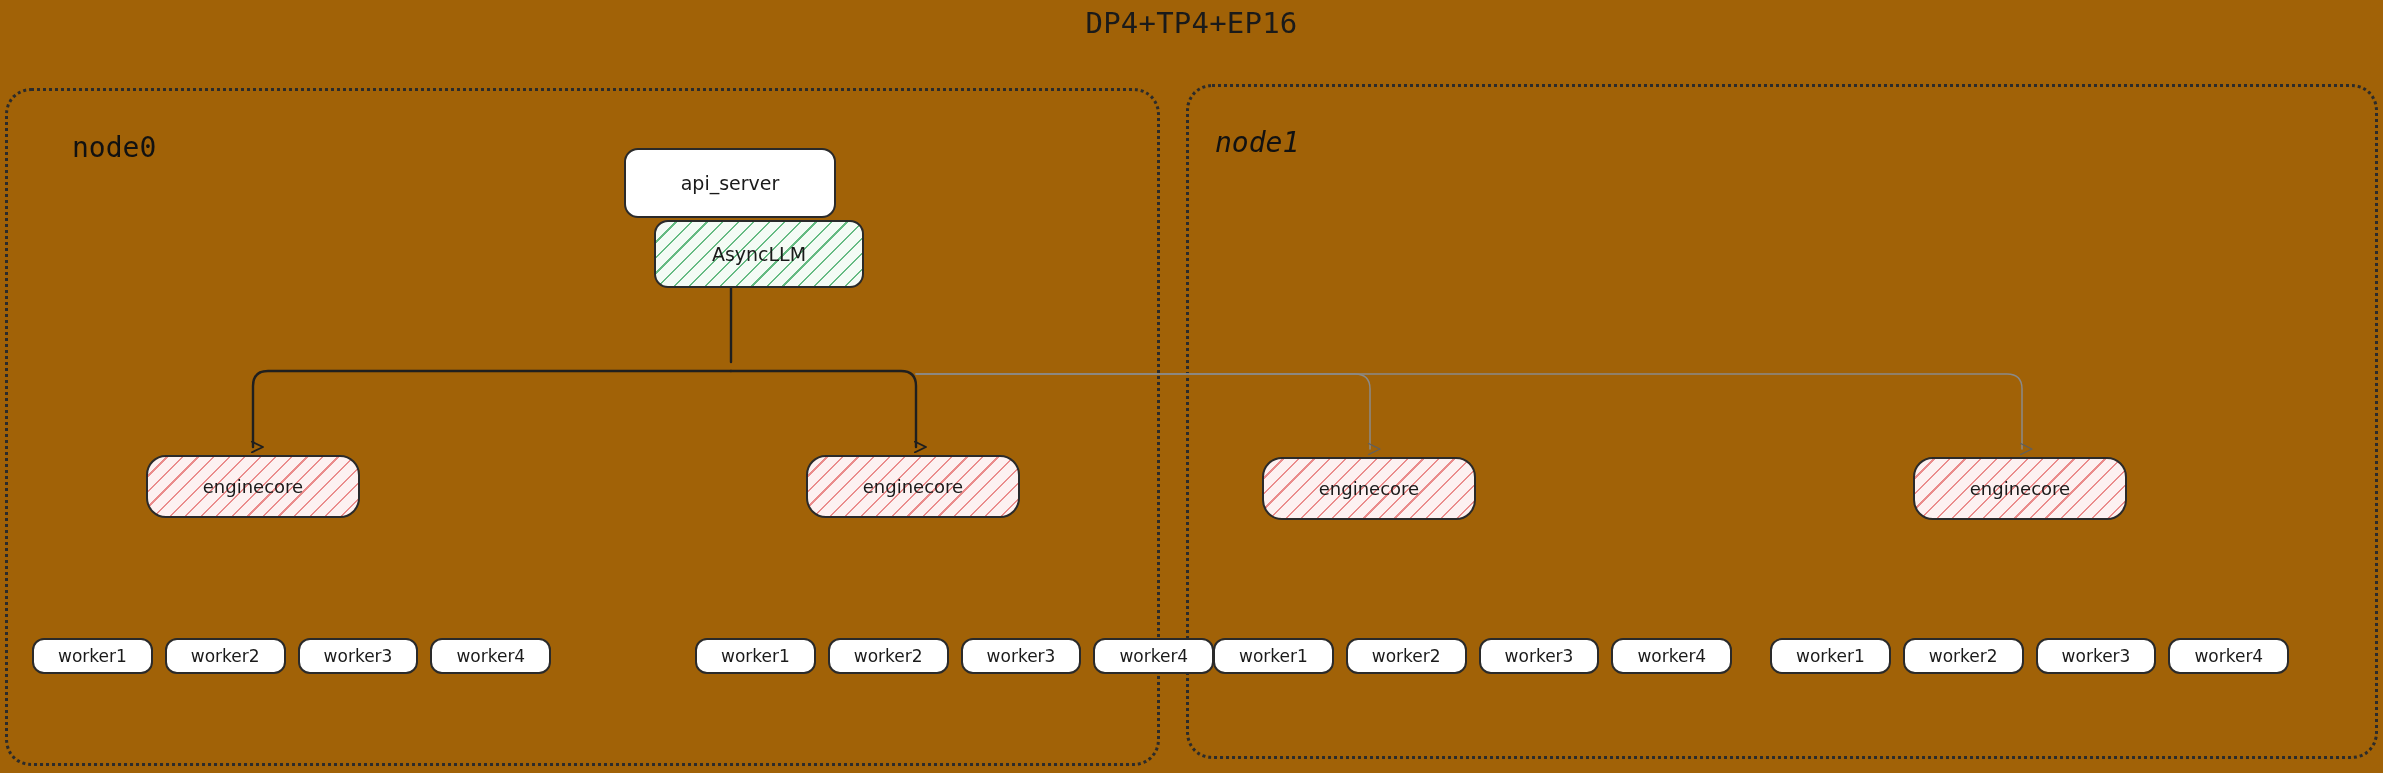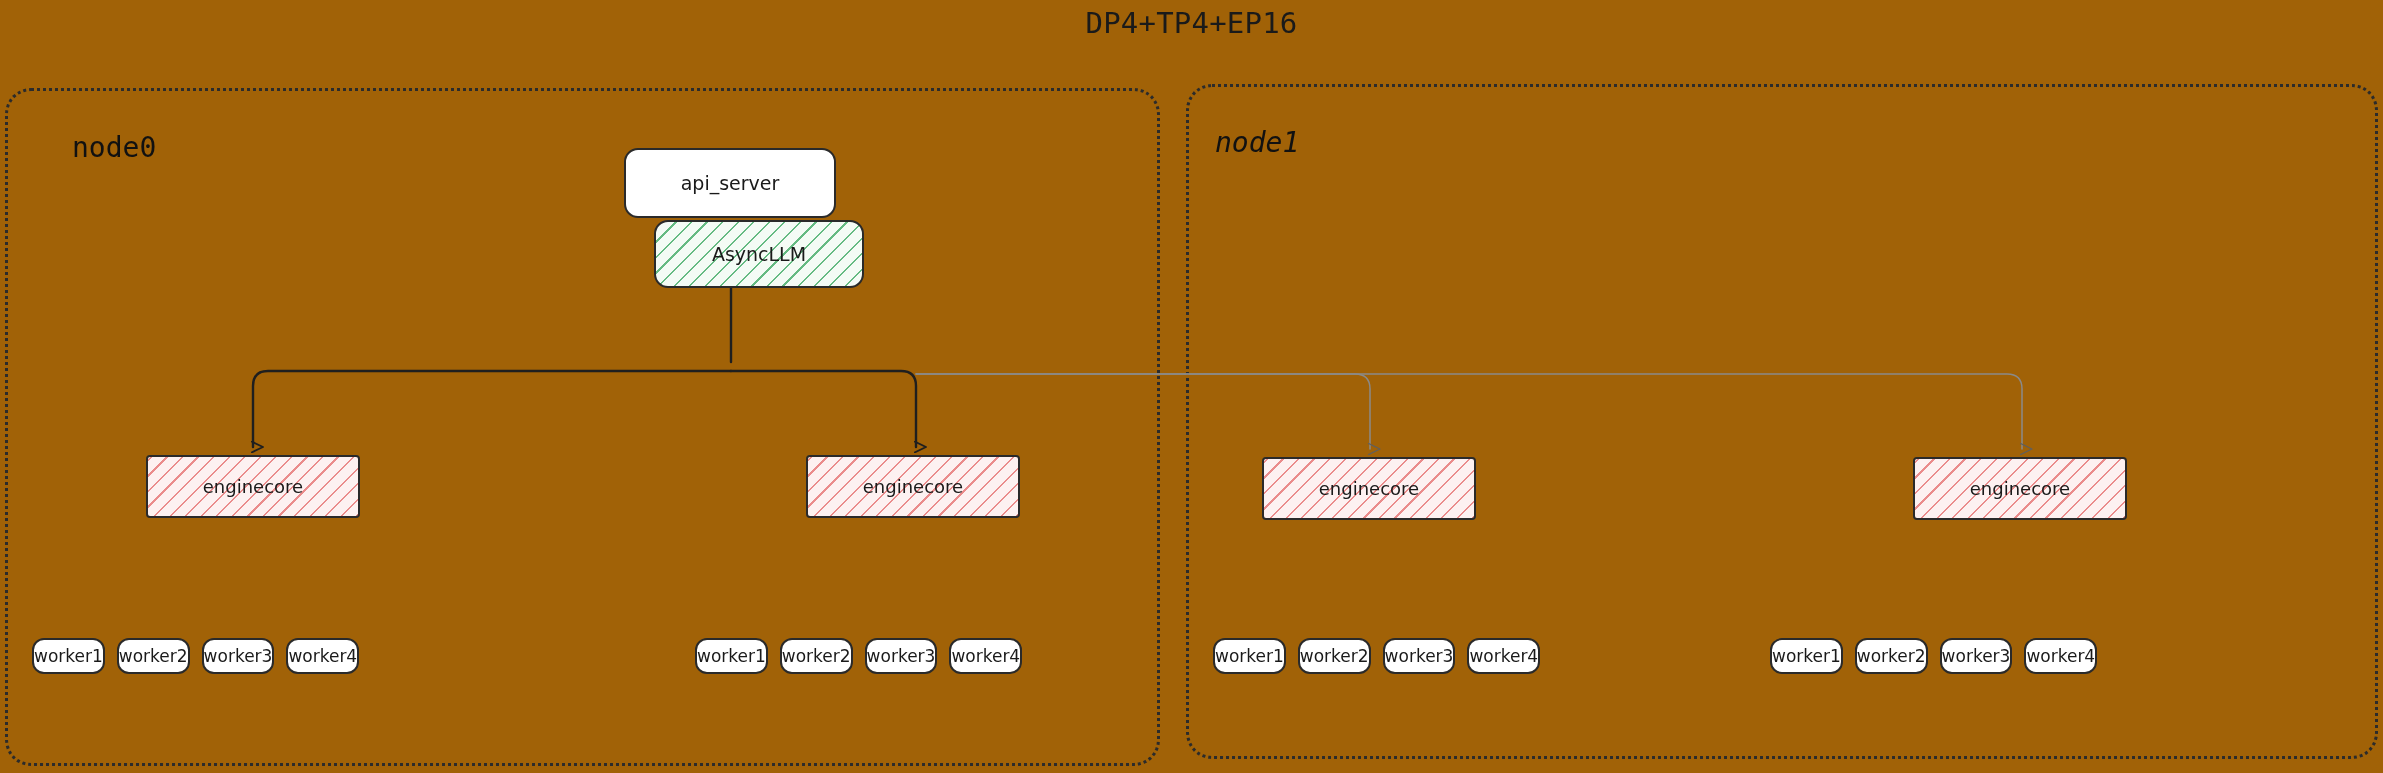--- a/index.html
+++ b/index.html
@@ -85,38 +85,38 @@
       -45deg,
       rgba(76, 175, 110, 0.85) 0px,
       rgba(76, 175, 110, 0.85) 1.6px,
       rgba(255, 255, 255, 0) 1.6px,
       rgba(255, 255, 255, 0) 11px
     );
     margin-left: 28px;
   }
 
   .chip-enginecore {
-    border-radius: 4px;
+    border-radius: 20px;
     font-size: 18px;
     background-color: #fdf1f1;
     background-image: repeating-linear-gradient(
       -45deg,
       rgba(228, 106, 106, 0.75) 0px,
       rgba(228, 106, 106, 0.75) 1.6px,
       rgba(255, 255, 255, 0) 1.6px,
       rgba(255, 255, 255, 0) 11px
     );
   }
 
   .chip-worker {
     border-radius: 12px;
     background-color: #ffffff;
     font-size: 17px;
     height: 36px;
-    padding: 0 0;
+    padding: 0 24px;
   }
 </style>
 </head>
 <body>
 
 <div id="canvas">
 
   <div class="diagram-title">DP4+TP4+EP16</div>
 
   <div class="node-box" style="left:5px; top:88px; width:1155px; height:678px;"></div>

